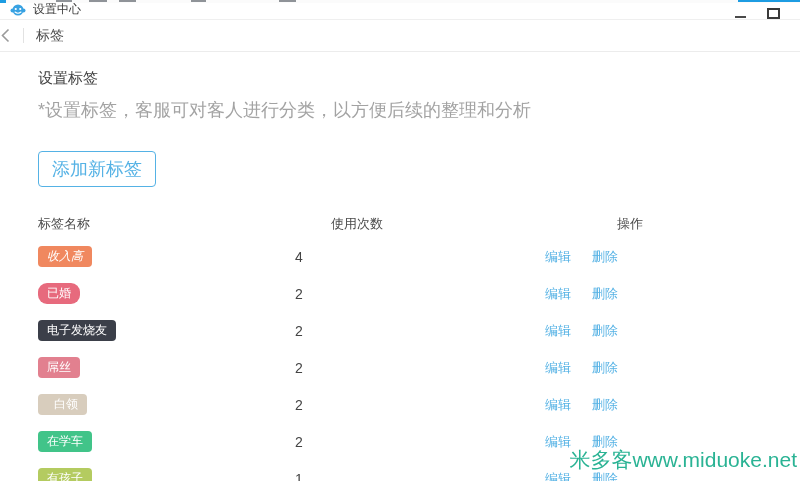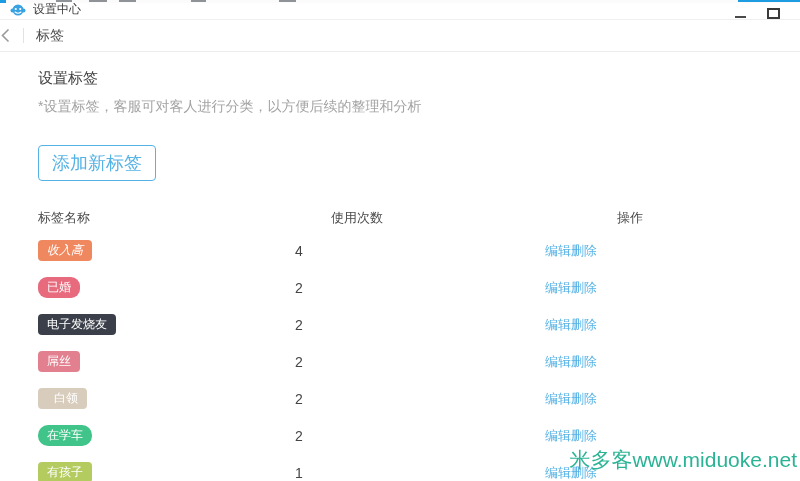--- a/index.html
+++ b/index.html
@@ -35,21 +35,21 @@
     height: 32px; display: flex; align-items: center;
     border-bottom: 1px solid #ececec; background: #fff;
   }
   .back-btn { width: 14px; height: 16px; display: flex; align-items: center; cursor: pointer; }
   .subheader .divider { width: 1px; height: 15px; background: #e2e2e2; margin-left: 9px; }
   .subheader-title { font-size: 14px; color: #4a4a4a; margin-left: 12px; }
 
   
   .content { padding: 17px 0 0 38px; }
   .page-title { font-size: 15px; color: #404040; font-weight: 400; }
-  .page-subtitle { font-size: 14px; color: #a3a3a3; margin-top: 10px; }
+  .page-subtitle { font-size: 18px; color: #a3a3a3; margin-top: 10px; }
 
   .add-btn {
     margin-top: 29px; display: inline-block;
     font-size: 18px; padding: 5px 13px;
     border: 1px solid var(--accent); color: var(--accent);
     background: #fff; border-radius: 4px; cursor: pointer;
     font-family: inherit;
   }
 
   .tag-table { margin-top: 23px; }
@@ -60,21 +60,21 @@
   }
   .thead { height: 28px; font-size: 13px; color: #4a4a4a; gap: 36px; }
   .trow { height: 37px; }
   .tag-badge {
     display: inline-block; justify-self: start;
     font-size: 12px; color: #fff;
     padding: 4px 9px; border-radius: 4px;
     line-height: 1.1; cursor: default;
   }
   .count-cell { font-size: 14px; color: #444; }
-  .ops-cell { display: flex; }
+  .ops-cell { display: flex; gap: 21px; }
   .op-link { font-size: 13px; color: var(--accent); text-decoration: none; cursor: pointer; }
 
   .watermark {
     position: absolute; right: 3px; bottom: 7px;
     font-size: 21px; z-index: 10; pointer-events: none;
     letter-spacing: 0;
   }
 </style>
 </head>
 <body>
@@ -162,21 +162,21 @@
         </div>
         <div class="trow">
           <div><span class="tag-badge" style="background: rgb(216, 205, 189); padding-left: 16px;">白领</span></div>
           <div class="count-cell">2</div>
           <div class="ops-cell">
             <a class="op-link">编辑</a>
             <a class="op-link">删除</a>
           </div>
         </div>
         <div class="trow">
-          <div><span class="tag-badge" style="background: rgb(65, 196, 137); border-radius: 10px;">在学车</span></div>
+          <div><span class="tag-badge" style="background: rgb(65, 196, 137);">在学车</span></div>
           <div class="count-cell">2</div>
           <div class="ops-cell">
             <a class="op-link">编辑</a>
             <a class="op-link">删除</a>
           </div>
         </div>
         <div class="trow">
           <div><span class="tag-badge" style="background: rgb(180, 203, 96);">有孩子</span></div>
           <div class="count-cell">1</div>
           <div class="ops-cell">

